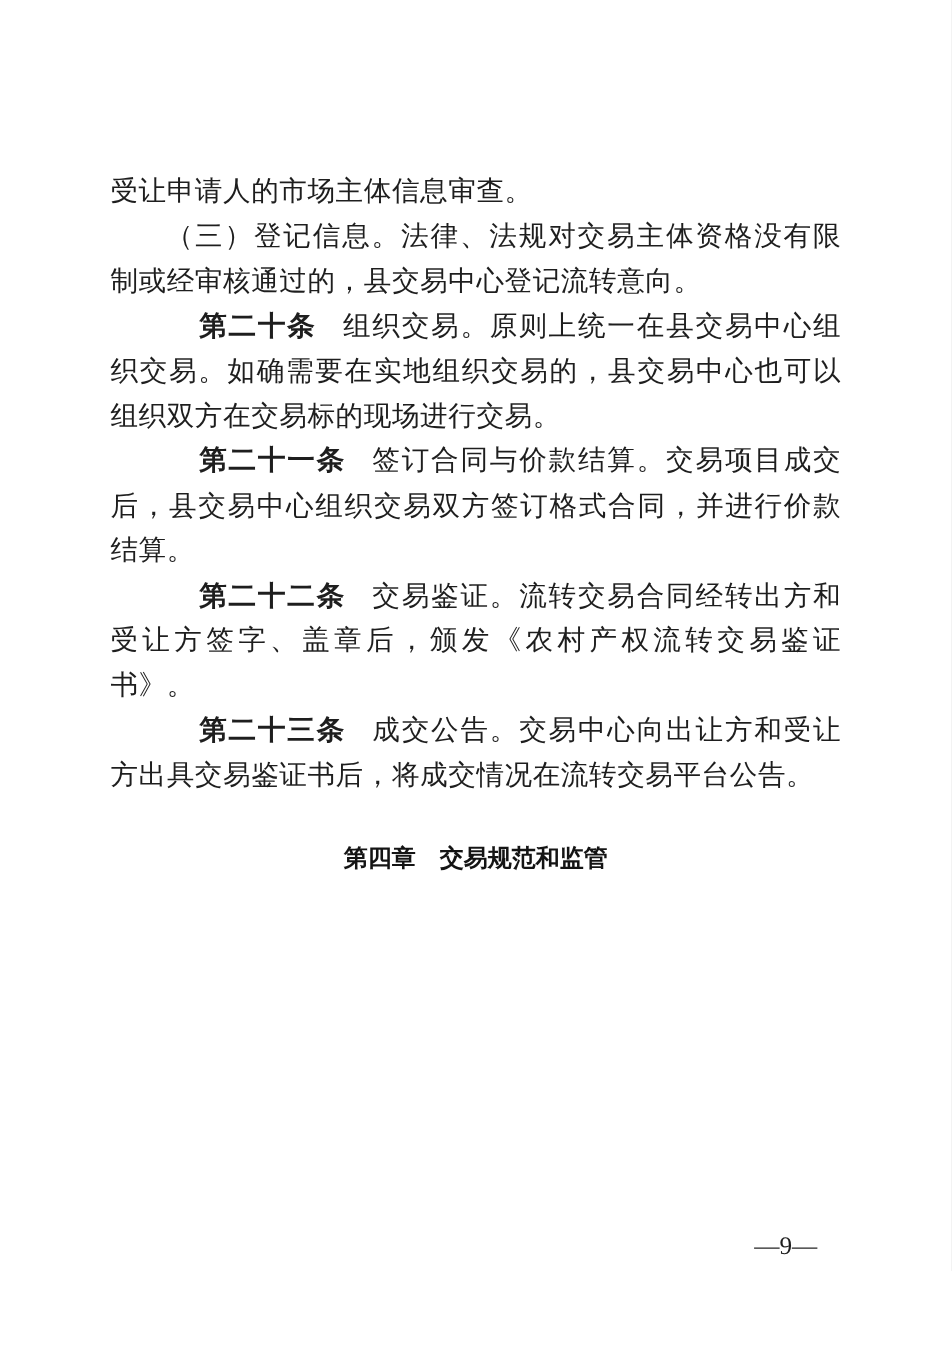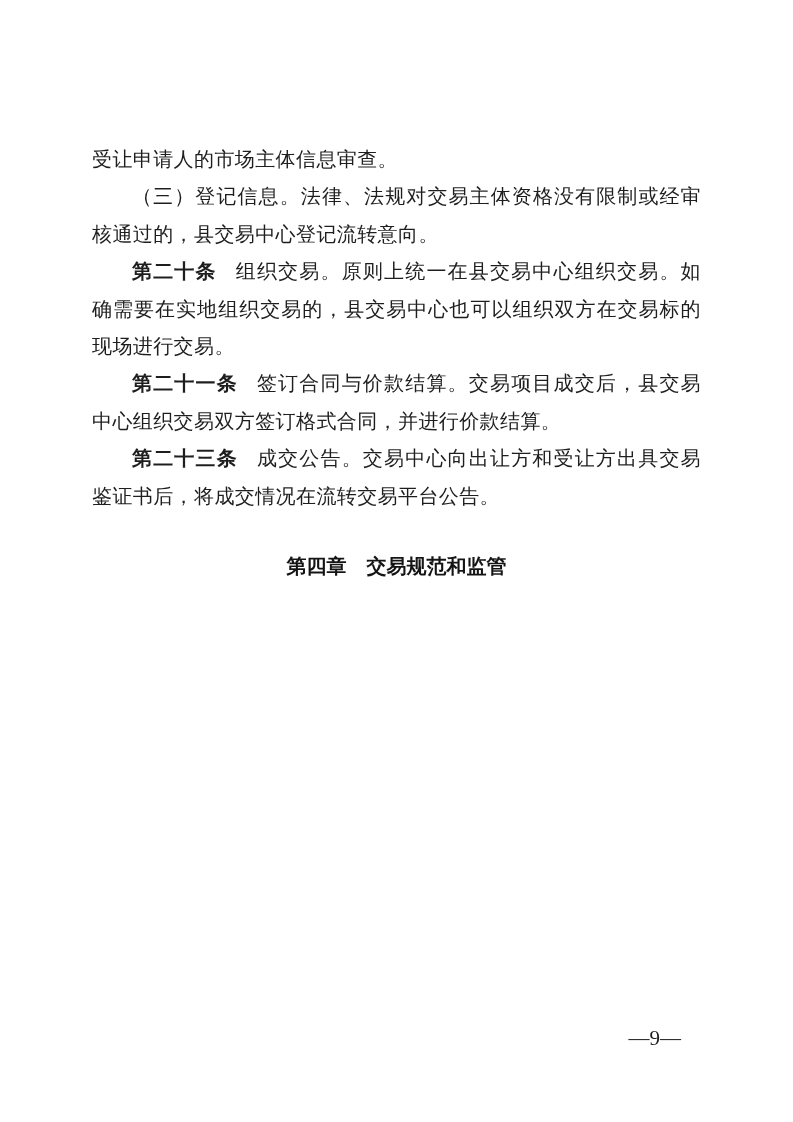--- a/index.html
+++ b/index.html
@@ -18,38 +18,39 @@
     font-family: "Liberation Serif", "DejaVu Serif", serif;
   }
   .content {
     position: absolute;
     left: 92px;
     top: 141px;
     width: 609px;
   }
   .para {
     margin: 0;
-    font-size: 20px;
+    font-size: 23px;
     line-height: 37.4px;
     text-align: justify;
     text-justify: inter-character;
     letter-spacing: 0.02em;
   }
   .para.indent {
     text-indent: 2em;
   }
   .article-label {
     font-weight: bold;
     font-family: "Liberation Sans", "DejaVu Sans", sans-serif;
   }
   .article-label:empty {
     display: none;
   }
   .article-label:not(:empty) {
     margin-right: 0.95em;
+    margin-left: 28px;
   }
   .chapter-heading {
     margin: 33px 0 0 0;
     font-size: 20px;
     line-height: 37.4px;
     font-weight: bold;
     font-family: "Liberation Sans", "DejaVu Sans", sans-serif;
     text-align: center;
     color: #141414;
   }
@@ -75,20 +76,21 @@
 
     <p class="para"><span>受让申请人的市场主体信息审查。</span></p>
 
 
     <p class="para indent"><span>（三）登记信息。法律、法规对交易主体资格没有限制或经审核通过的，县交易中心登记流转意向。</span></p>
 
     <p class="para indent"><span class="article-label">第二十条</span><span>组织交易。原则上统一在县交易中心组织交易。如确需要在实地组织交易的，县交易中心也可以组织双方在交易标的现场进行交易。</span></p>
 
     <p class="para indent"><span class="article-label">第二十一条</span><span>签订合同与价款结算。交易项目成交后，县交易中心组织交易双方签订格式合同，并进行价款结算。</span></p>
 
+    <p class="para indent"><span class="article-label">第二十二条</span><span>交易鉴证。流转交易合同经转出方和受让方签字、盖章后，颁发《农村产权流转交易鉴证书》。</span></p>
 
     <p class="para indent"><span class="article-label">第二十三条</span><span>成交公告。交易中心向出让方和受让方出具交易鉴证书后，将成交情况在流转交易平台公告。</span></p>
 
 
 
     <h2 class="chapter-heading">第四章　交易规范和监管</h2>
 
 
   </main>
 

